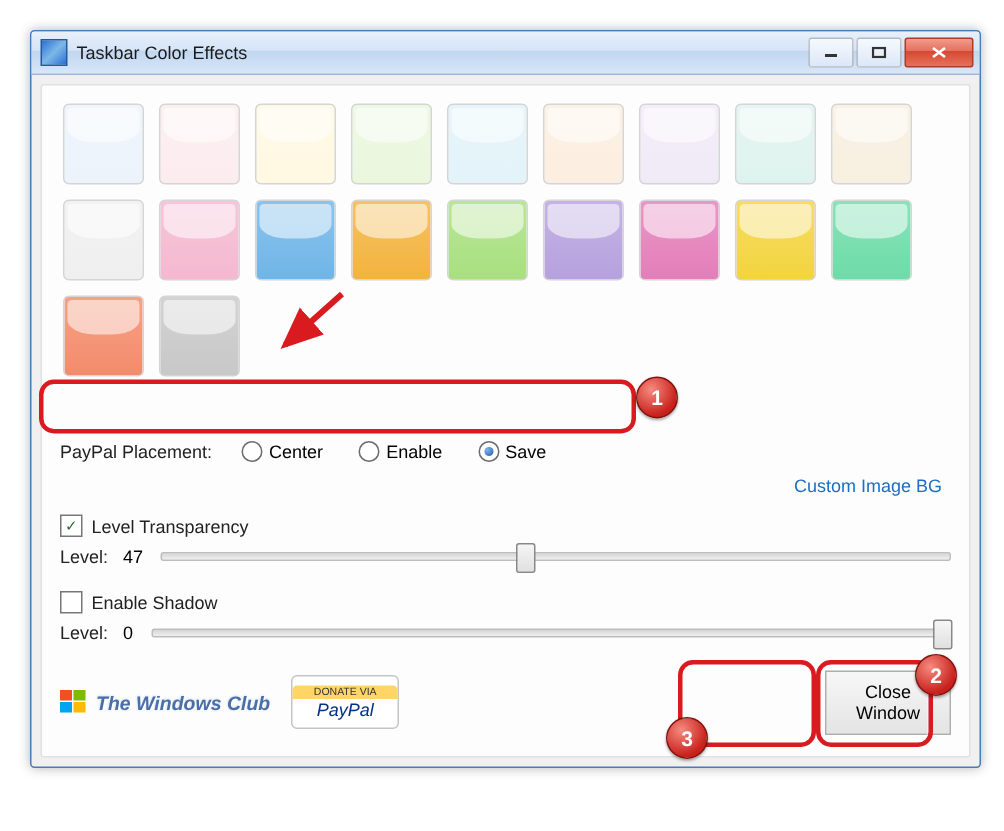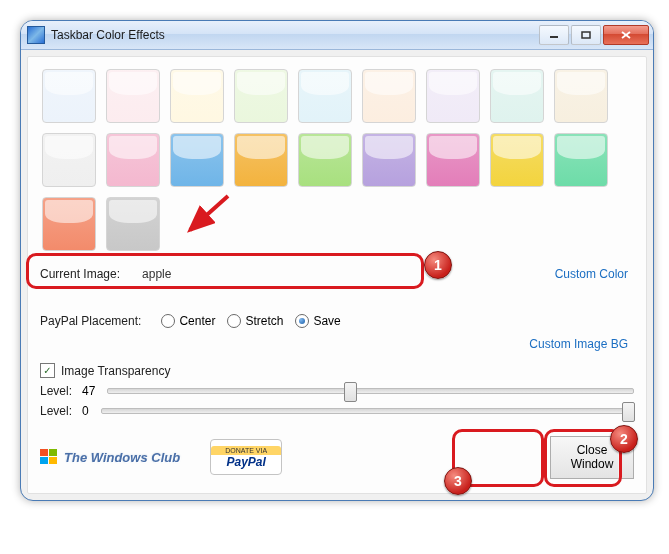--- a/index.html
+++ b/index.html
@@ -9,21 +9,21 @@
     font-size: 12px;
     background: #fff;
     width: 669px;
     height: 554px;
     box-sizing: border-box;
     color: #000;
   }
   .window {
     width: 632px;
     border: 1px solid #4a7bb5;
-    border-radius: 13px;
+    border-radius: 3px;
     box-shadow: 0 0 8px rgba(0,0,0,0.3);
     overflow: hidden;
     background: #f0f0f0;
     position: relative;
   }
   .titlebar {
     height: 28px;
     background: linear-gradient(to bottom, #e8f0fb 0%, #d5e4f7 45%, #c0d6f0 46%, #d8e6f8 100%);
     border-bottom: 1px solid #9bb7da;
     display: flex;
@@ -70,21 +70,21 @@
   .swatch::after {
     content: "";
     position: absolute;
     top: 2px; left: 2px; right: 2px; height: 45%;
     background: rgba(255,255,255,0.55);
     border-radius: 3px 3px 40% 40%;
   }
   .row { display: flex; align-items: center; margin: 6px 0; position: relative; }
   .label { color: #222; }
   .link { color: #1b6ec2; cursor: pointer; }
-  .radio-group { display: flex; align-items: flex-start; gap: 12px; margin-left: 20px; }
+  .radio-group { display: flex; align-items: flex-start; gap: 24px; margin-left: 20px; }
   .radio-item { display: flex; align-items: center; gap: 4px; }
   .radio-circle {
     width: 12px; height: 12px; border-radius: 50%;
     border: 1px solid #6a6a6a; background: #fff;
     display: flex; align-items: center; justify-content: center;
   }
   .radio-circle.sel::after {
     content: ""; width: 6px; height: 6px; border-radius: 50%;
     background: radial-gradient(circle at 30% 30%, #7fb7ef, #1b5ea6);
   }
@@ -98,21 +98,21 @@
     background: linear-gradient(to bottom,#d6d6d6,#efefef);
     border: 1px solid #bdbdbd; border-radius: 2px;
     position: relative; margin-left: 12px;
   }
   .slider-thumb {
     position: absolute; top: -7px;
     width: 11px; height: 18px;
     background: linear-gradient(to bottom,#f5f5f5,#e0e0e0);
     border: 1px solid #888; border-radius: 2px;
   }
-  .bottom { display: flex; align-items: center; gap: 30px; margin-top: 18px; }
+  .bottom { display: flex; align-items: center; gap: 14px; margin-top: 18px; }
   .wclub { color: #4a6fa8; font-weight: bold; font-style: italic; text-shadow: 1px 1px 0 #fff, 0 0 2px #bcd; font-size: 13px; display:flex; align-items:center; gap:6px;}
   .btn {
     border: 1px solid #adadad;
     background: linear-gradient(to bottom,#f7f7f7,#e4e4e4);
     padding: 6px 10px; text-align: center;
     font-size: 12px; min-width: 54px; line-height: 1.2;
   }
   .paypal {
     width: 70px; height: 34px;
     border: 1px solid #c4c4c4; border-radius: 4px;
@@ -183,78 +183,77 @@
         <div class="swatch" style="background: linear-gradient(rgba(243, 179, 62, 0.8), rgb(243, 179, 62));"></div>
         <div class="swatch" style="background: linear-gradient(rgba(168, 224, 127, 0.8), rgb(168, 224, 127));"></div>
         <div class="swatch" style="background: linear-gradient(rgba(182, 161, 222, 0.8), rgb(182, 161, 222));"></div>
         <div class="swatch" style="background: linear-gradient(rgba(227, 126, 185, 0.8), rgb(227, 126, 185));"></div>
         <div class="swatch" style="background: linear-gradient(rgba(243, 212, 62, 0.8), rgb(243, 212, 62));"></div>
         <div class="swatch" style="background: linear-gradient(rgba(109, 220, 168, 0.8), rgb(109, 220, 168));"></div>
         <div class="swatch" style="background: linear-gradient(rgba(243, 139, 107, 0.8), rgb(243, 139, 107));"></div>
         <div class="swatch" style="background: linear-gradient(rgba(200, 200, 200, 0.8), rgb(200, 200, 200));"></div>
       </div>
 
-    <div class="row" style="margin-top:6px;">
-      <span class="label">Current Image:</span>
-      <span style="margin-left:22px;color:#333;">apple</span>
-      <span class="link" style="margin-left:auto;margin-right:6px;">Custom Color</span>
-    </div>
 
     <div class="row" style="margin-top:10px;">
       <span class="label">PayPal Placement:</span>
       <div class="radio-group">
         <div class="radio-item">
           <span class="radio-circle"></span>
           <span>Center</span>
         </div>
         <div class="radio-item">
           <span class="radio-circle"></span>
-          <span>Stretch</span>
+          <span>Enable</span>
         </div>
         <div class="radio-item">
           <span class="radio-circle sel"></span>
           <span>Save</span>
         </div>
       </div>
       <span class="link" style="margin-left:auto;margin-right:6px;margin-top:46px;">Custom Image BG</span>
     </div>
 
     <div class="row" style="margin-top:12px;">
       <span class="checkbox">✓</span>
-      <span class="label">Image Transparency</span>
+      <span class="label">Level Transparency</span>
     </div>
     <div class="row">
       <span class="label">Level:</span>
       <span style="margin-left:10px;">47</span>
       <div class="slider-track">
         <div class="slider-thumb" id="t-thumb" style="left: 45%;"></div>
       </div>
     </div>
 
+    <div class="row" style="margin-top:16px;">
+      <span class="checkbox" style="color:transparent;">✓</span>
+      <span class="label">Enable Shadow</span>
+    </div>
     <div class="row">
       <span class="label">Level:</span>
       <span style="margin-left:10px;">0</span>
       <div class="slider-track">
         <div class="slider-thumb" id="s-thumb" style="left: 98%;"></div>
       </div>
     </div>
 
     <div class="bottom">
       <div class="wclub">
         <svg width="18" height="16">
             <rect x="0" y="0" width="8" height="7" fill="#f25022"></rect>
             <rect x="9" y="0" width="8" height="7" fill="#7fba00"></rect>
             <rect x="0" y="8" width="8" height="7" fill="#00a4ef"></rect>
             <rect x="9" y="8" width="8" height="7" fill="#ffb900"></rect>
           </svg>
         <span>The Windows Club</span>
       </div>
       <div class="paypal">
         <div class="top">DONATE VIA</div>
-        <div style="font-weight:bold;font-style:italic;font-size:12px;">PayPal</div>
+        <div style="font-weight:normal;font-style:italic;font-size:12px;">PayPal</div>
       </div>
       <div style="flex:1"></div>
       <div class="btn" style="white-space:pre-line;min-width:62px;">Close
 Window</div>
     </div>
 
     <svg class="anno-arrow" style="left:150px;top:135px;" width="60" height="50">
       <defs>
           <marker id="ah" markerWidth="8" markerHeight="8" refX="6" refY="3" orient="auto">
             <path d="M0,0 L7,3 L0,6 Z" fill="#d91a1f"></path>

